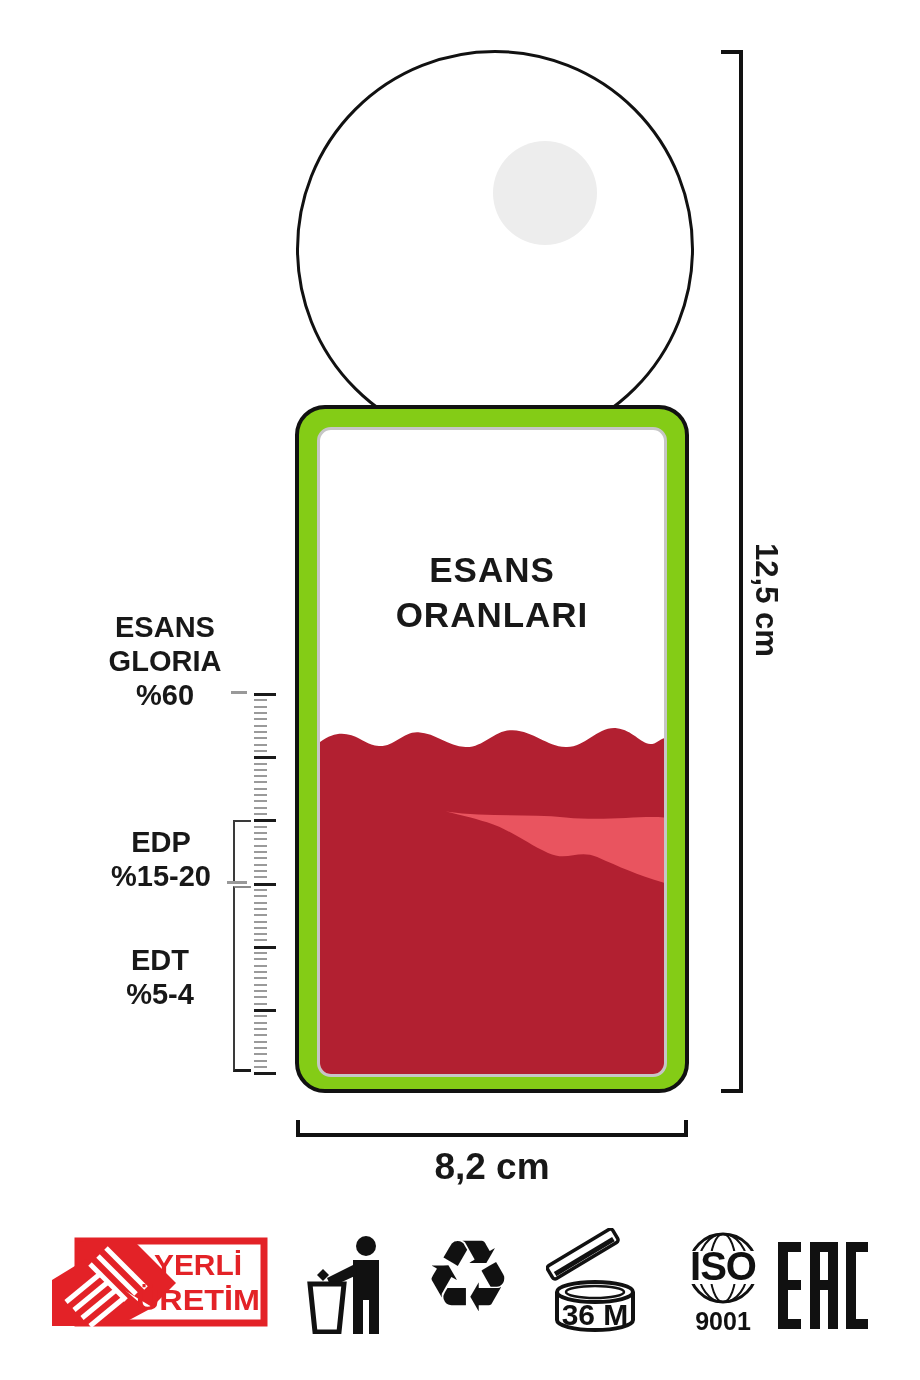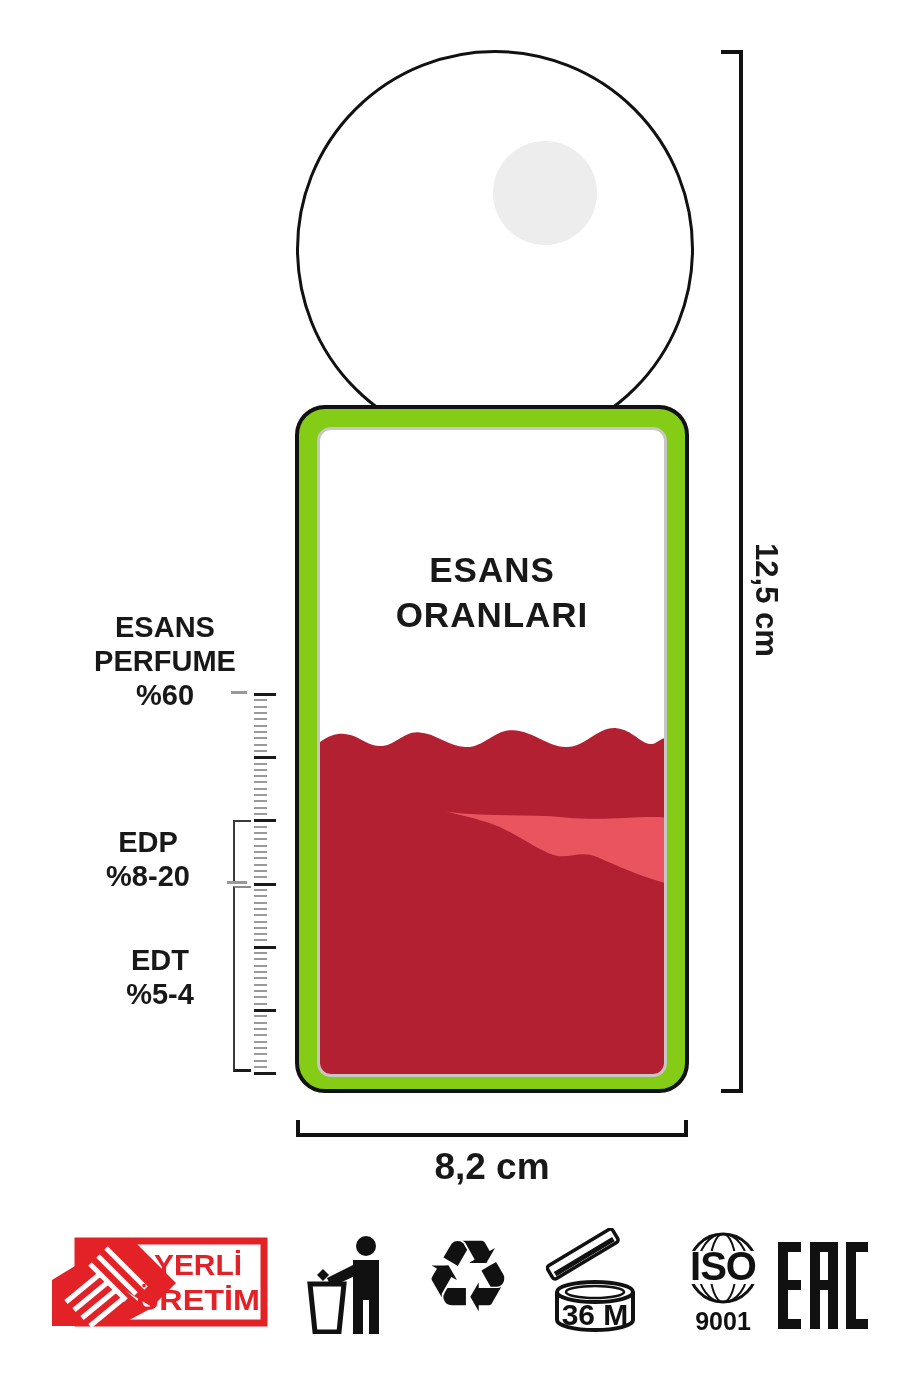--- a/index.html
+++ b/index.html
@@ -26,21 +26,21 @@
   .tick.minor{width:13px;height:2px;background:#9a9a9a;}
   .dash30{left:231px;top:691px;width:16px;height:3px;background:#999;}
   .dash-mid{left:227px;top:881px;width:20px;height:3px;background:#999;}
   .bracket-edp{left:233px;top:820px;width:18px;height:61px;
                border-left:2px solid #3a3a3a;border-top:2px solid #3a3a3a;box-sizing:border-box;}
   .bracket-edt{left:233px;top:886px;width:18px;height:186px;border-left:2px solid #3a3a3a;
                border-top:2px solid #8a8a8a;border-bottom:3px solid #1a1a1a;box-sizing:border-box;}
 
   .scale-label{font-weight:700;font-size:29px;line-height:34px;text-align:center;}
   .lbl-gloria{left:85px;top:610px;width:160px;}
-  .lbl-edp{left:73px;top:825px;width:150px;}
+  .lbl-edp{left:86px;top:825px;width:150px;}
   .lbl-edt{left:85px;top:943px;width:150px;}
 
   
   .dim{background:#111;}
   .dim-v{left:739px;top:50px;width:4px;height:1043px;}
   .dim-v-captop{left:721px;top:50px;width:22px;height:4px;}
   .dim-v-capbot{left:721px;top:1089px;width:22px;height:4px;}
   .dim-h{left:296px;top:1133px;width:392px;height:4px;}
   .dim-h-capl{left:296px;top:1120px;width:4px;height:17px;}
   .dim-h-capr{left:684px;top:1120px;width:4px;height:17px;}
@@ -143,26 +143,26 @@
       <div class="tick minor" style="top: 372.88px;"></div>
       <div class="tick major" style="top: 379.2px;"></div>
     </div>
   <div class="abs dash30"></div>
   <div class="abs bracket-edp"></div>
   <div class="abs dash-mid"></div>
   <div class="abs bracket-edt"></div>
 
   <div class="abs scale-label lbl-gloria">
     <div>ESANS</div>
-    <div>PERFUME</div>
+    <div>GLORIA</div>
     <div>%60</div>
   </div>
   <div class="abs scale-label lbl-edp">
     <div>EDP</div>
-    <div>%8-20</div>
+    <div>%15-20</div>
   </div>
   <div class="abs scale-label lbl-edt">
     <div>EDT</div>
     <div>%5-4</div>
   </div>
 
   <div class="abs dim dim-v"></div>
   <div class="abs dim dim-v-captop"></div>
   <div class="abs dim dim-v-capbot"></div>
   <div class="abs height-label">12,5 cm</div>

